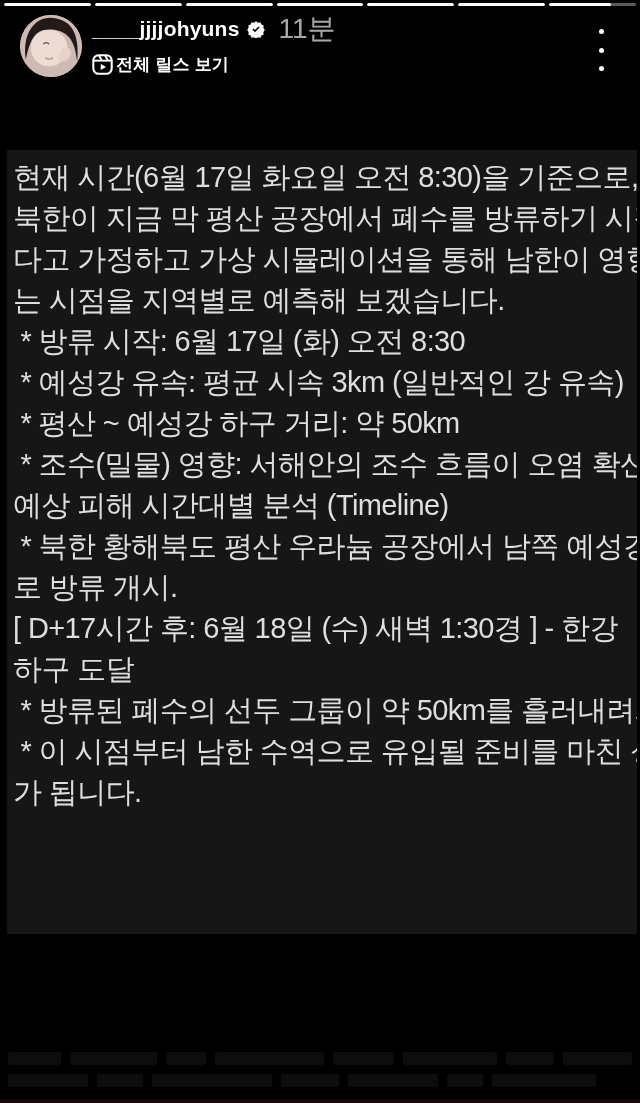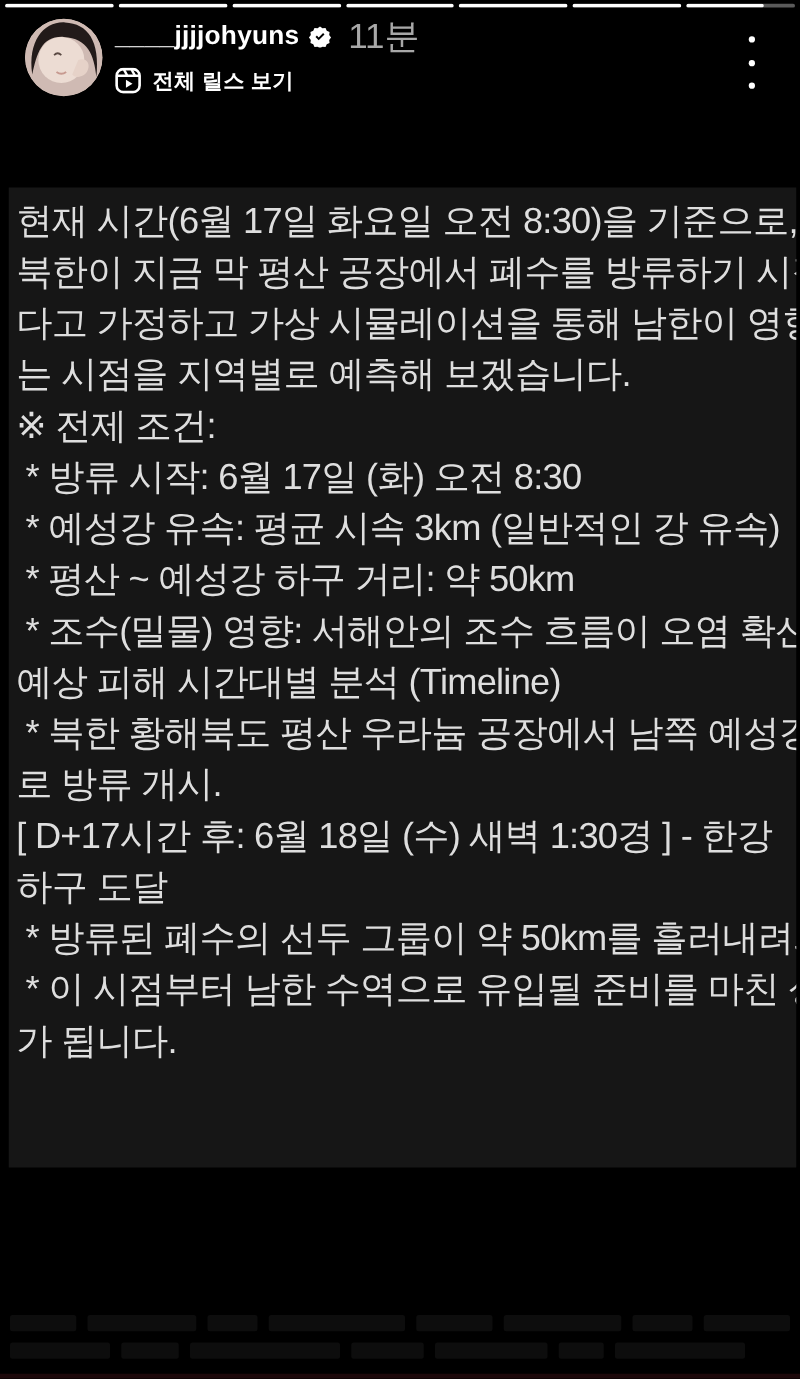--- a/index.html
+++ b/index.html
@@ -22,21 +22,21 @@
   .avatar{
     position:absolute;left:20px;top:3px;width:62px;height:62px;border-radius:50%;
     overflow:hidden;background:#d9c4bc;
   }
   .header-text{position:absolute;left:92px;top:4px;}
   .username-row{display:flex;align-items:center;height:26px;}
   .username{color:#fff;font-size:21px;font-weight:700;letter-spacing:.2px;}
   .verified{margin-left:7px;display:inline-flex;}
   .timestamp{color:#a8a8a8;font-size:28px;font-weight:400;margin-left:14px;}
   .reels-row{display:flex;align-items:center;margin-top:10px;height:24px;}
-  .reels-label{color:#fff;font-size:17px;font-weight:700;margin-left:9px;letter-spacing:.2px;}
+  .reels-label{color:#fff;font-size:17px;font-weight:700;margin-left:3px;letter-spacing:.2px;}
   .kebab{
     position:absolute;left:590px;top:17px;width:22px;height:42px;
     display:flex;flex-direction:column;align-items:center;justify-content:space-between;
     cursor:pointer;
   }
   .kebab span{width:5px;height:5px;border-radius:50%;background:#fff;display:block;}
   
   .text-panel{
     position:absolute;top:150px;left:7px;width:630px;height:784px;
     background:#161616;box-sizing:border-box;padding:7px 4px 0 6px;overflow:hidden;
@@ -142,21 +142,20 @@
 <div class="text-panel">
 
     <div class="text-line">현재 시간(6월 17일 화요일 오전 8:30)을 기준으로,</div>
 
     <div class="text-line">북한이 지금 막 평산 공장에서 폐수를 방류하기 시작했</div>
 
     <div class="text-line">다고 가정하고 가상 시뮬레이션을 통해 남한이 영향받</div>
 
     <div class="text-line">는 시점을 지역별로 예측해 보겠습니다.</div>
 
-    <div class="text-line">※ 전제 조건:</div>
 
     <div class="text-line"> * 방류 시작: 6월 17일 (화) 오전 8:30</div>
 
     <div class="text-line"> * 예성강 유속: 평균 시속 3km (일반적인 강 유속)</div>
 
     <div class="text-line"> * 평산 ~ 예성강 하구 거리: 약 50km</div>
 
     <div class="text-line"> * 조수(밀물) 영향: 서해안의 조수 흐름이 오염 확산의</div>
 
 

